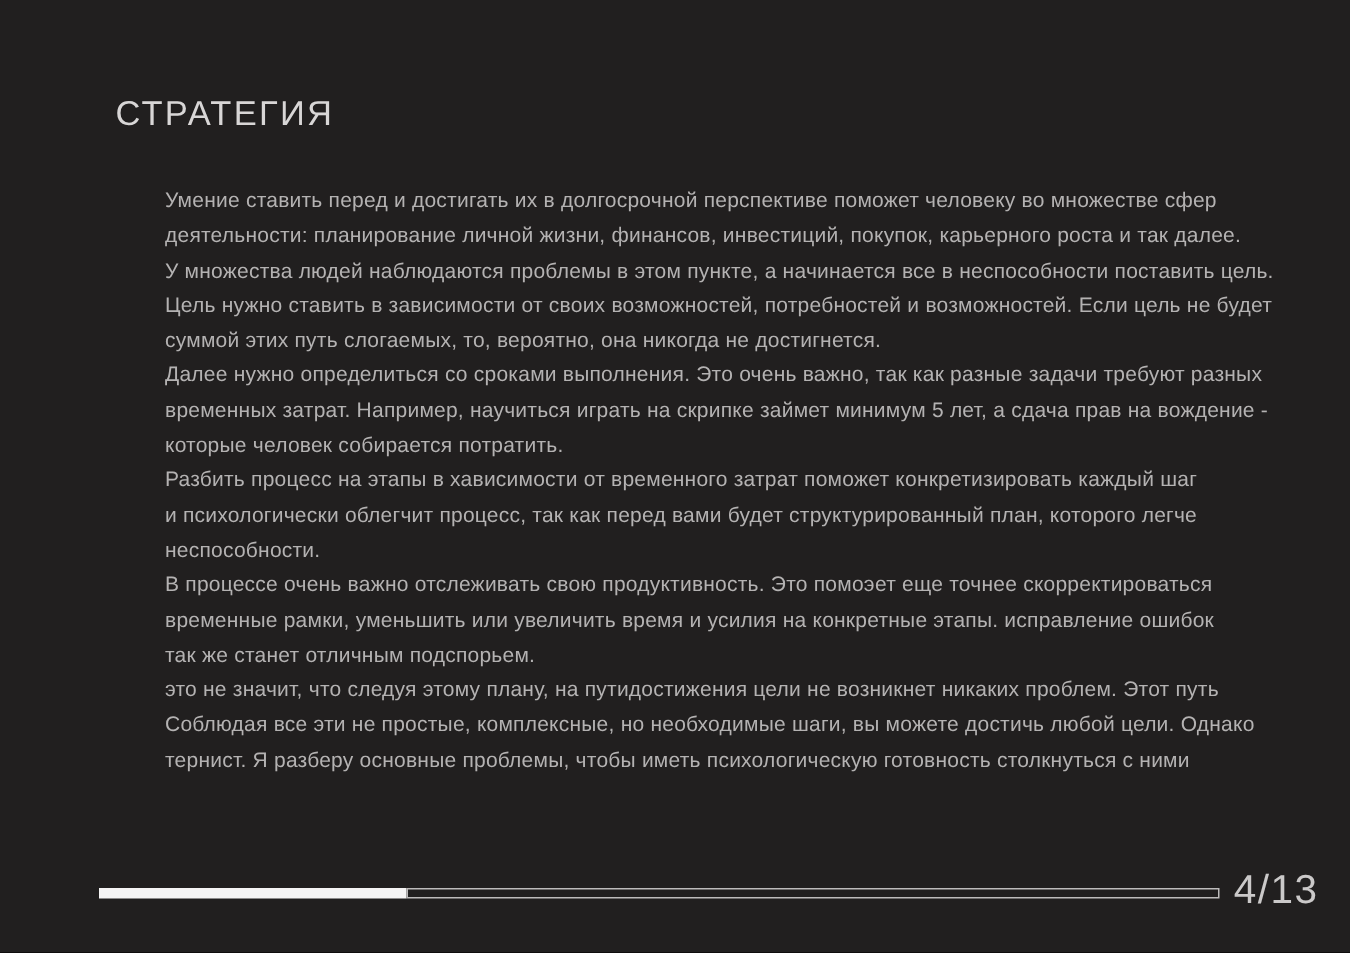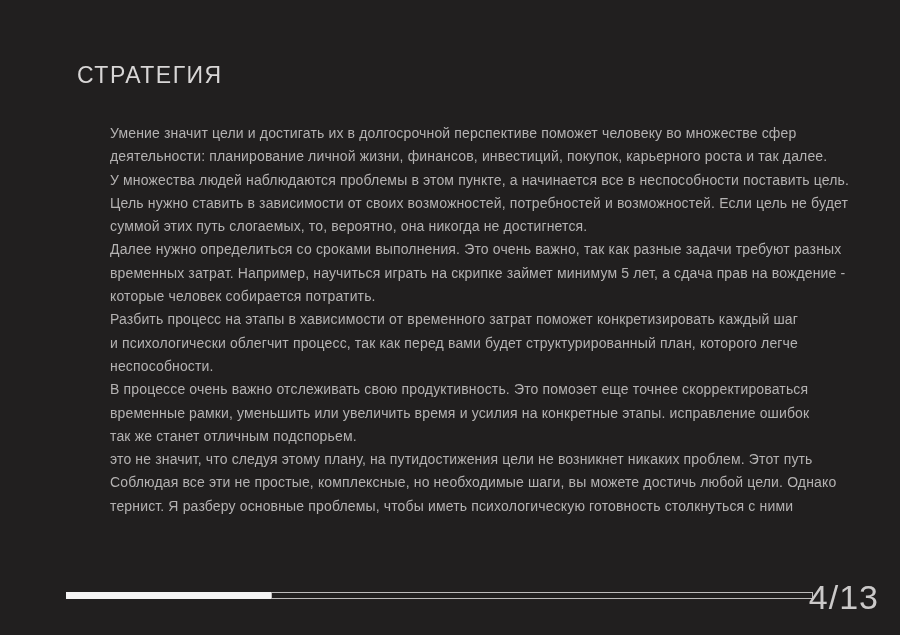--- a/index.html
+++ b/index.html
@@ -56,35 +56,35 @@
     flex: 1;
     height: 100%;
     box-sizing: border-box;
     border: 1px solid #bdbbbb;
     background: transparent;
   }
   .page-indicator {
     position: absolute;
     right: 21px;
     top: 578px;
-    font-size: 34px;
+    font-size: 27px;
     font-weight: 200;
     letter-spacing: 1px;
     color: #cbc9c9;
   }
 </style>
 </head>
 <body>
 
 <div class="slide">
 
   <h1 class="title">СТРАТЕГИЯ</h1>
 
   <div class="body-text">
-      <div class="line">Умение значит цели и достигать их в долгосрочной перспективе поможет человеку во множестве сфер</div>
+      <div class="line">Умение ставить перед и достигать их в долгосрочной перспективе поможет человеку во множестве сфер</div>
       <div class="line">деятельности: планирование личной жизни, финансов, инвестиций, покупок, карьерного роста и так далее.</div>
       <div class="line">У множества людей наблюдаются проблемы в этом пункте, а начинается все в неспособности поставить цель.</div>
       <div class="line">Цель нужно ставить в зависимости от своих возможностей, потребностей и возможностей. Если цель не будет</div>
       <div class="line">суммой этих путь слогаемых, то, вероятно, она никогда не достигнется.</div>
       <div class="line">Далее нужно определиться со сроками выполнения. Это очень важно, так как разные задачи требуют разных</div>
       <div class="line">временных затрат. Например, научиться играть на скрипке займет минимум 5 лет, а сдача прав на вождение -</div>
       <div class="line">которые человек собирается потратить.</div>
       <div class="line">Разбить процесс на этапы в хависимости от временного затрат поможет конкретизировать каждый шаг</div>
       <div class="line">и психологически облегчит процесс, так как перед вами будет структурированный план, которого легче</div>
       <div class="line">неспособности.</div>

